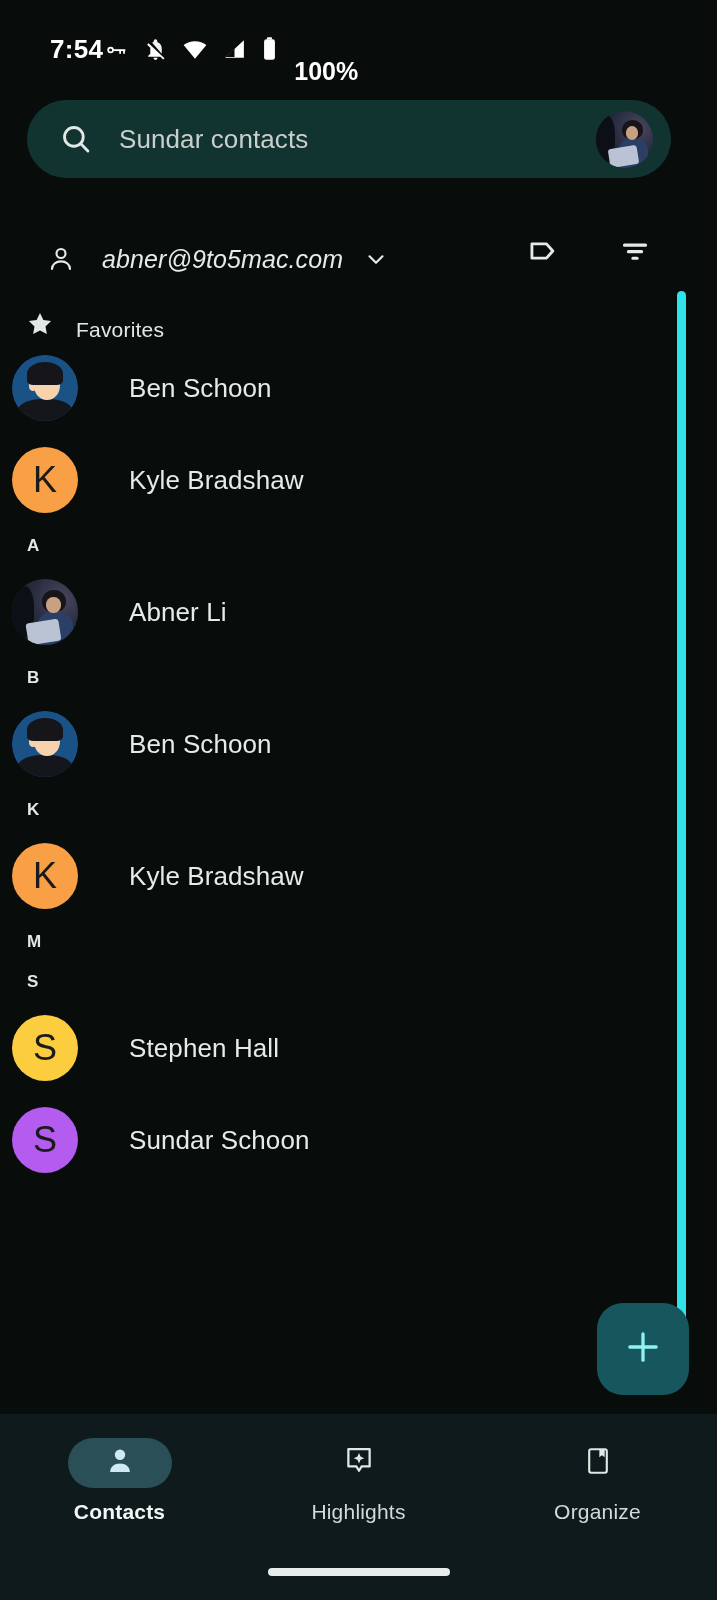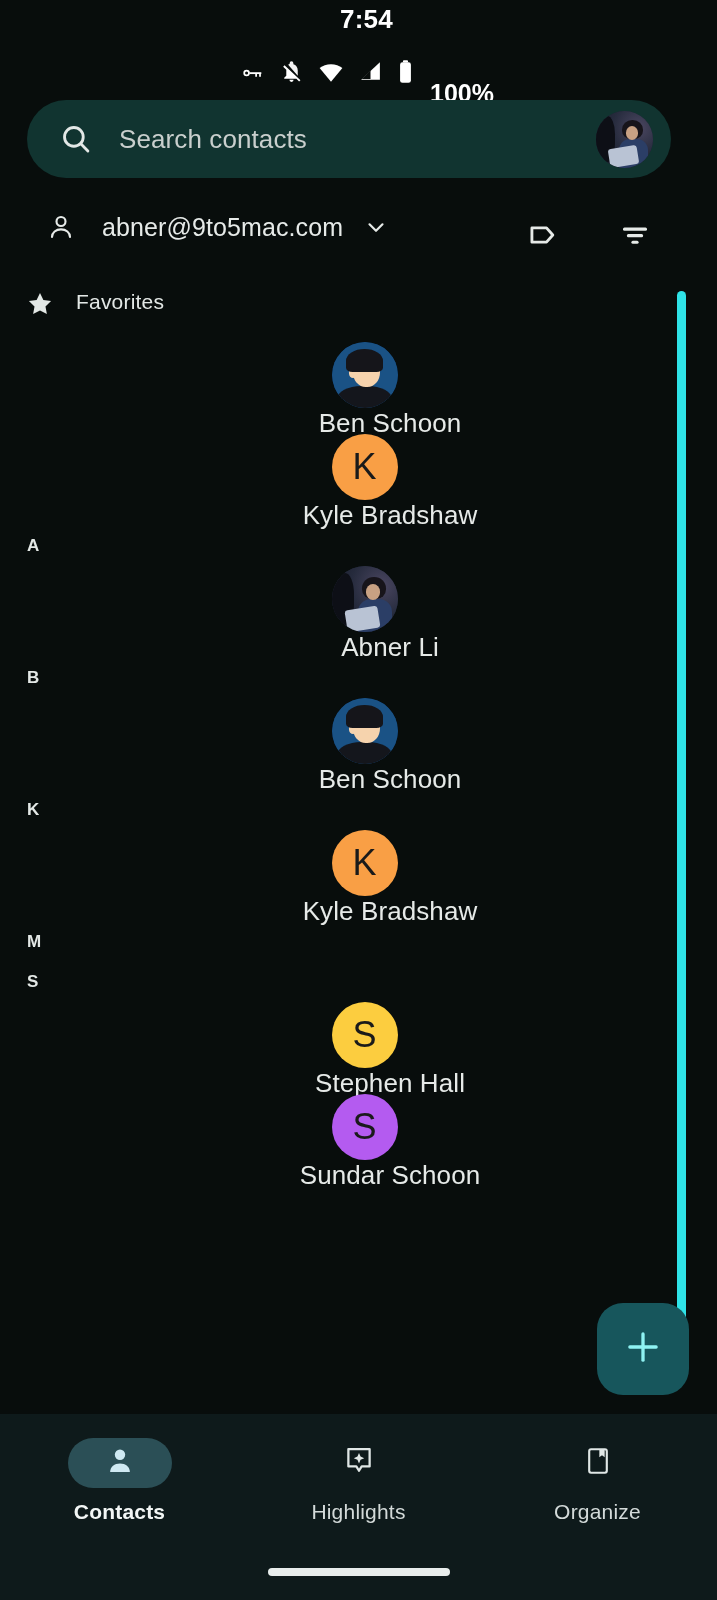--- a/index.html
+++ b/index.html
@@ -12,22 +12,21 @@
   .phone {
     position:relative;
     width:717px; height:1600px;
     background:#080D0C;
   }
 
   
   .statusbar {
     position:absolute; top:0; left:0; right:0; height:86px;
     display:flex; align-items:center; justify-content:flex-start;
-    padding:4px 34px 0 50px;
-    flex-direction:column;
+    padding:12px 34px 0 50px;
   }
   .status-time {
     color:#FFFFFF; font-size:26px; font-weight:600; letter-spacing:.3px;
   }
   .status-icons { display:flex; align-items:center; gap:14px; }
   .status-icons svg { display:block; }
   .battery-pct {
     color:#FFFFFF; font-size:25px; font-weight:600; margin-left:2px;margin-top:44px;
   }
 
@@ -67,54 +66,54 @@
   .av-abner .torso{ position:absolute; left:40%; top:50%; width:52%; height:52%;
       background:#2b3e66; border-radius:38% 38% 0 0; }
   .av-abner .paper{ position:absolute; left:22%; top:64%; width:50%; height:34%;
       background:#b9c3d4; transform:rotate(-9deg); border-radius:3px; }
   .av-abner .dark { position:absolute; left:0; top:10%; width:34%; height:80%;
       background:#0d0f16; border-radius:20% 40% 40% 20%; }
 
   
   .account-row {
     position:absolute; top:212px; left:0; right:0; height:62px;
-    display:flex; align-items:flex-start;
+    display:flex; align-items:flex-end;
     padding:0 31px 0 46px;
+    font-style:italic;
   }
   .account-left { display:flex; align-items:center; gap:0; flex:1 1 auto; }
   .account-person-icon { display:flex; align-items:center; }
   .account-email {
     color:#E6EAE8; font-size:25px; margin-left:26px; letter-spacing:.1px;
   }
   .account-chevron { margin-left:20px; display:flex; align-items:center; }
   .account-actions { display:flex; align-items:center; gap:46px; padding-right:28px;}
   .icon-btn { display:flex; align-items:center; justify-content:center;
               width:46px; height:46px; }
 
   
   .list {
     position:absolute; top:290px; left:0; right:0; bottom:186px;
     overflow:hidden;
   }
   .fav-header {
-    display:flex; align-items:flex-start; height:52px;
+    display:flex; align-items:flex-end; height:52px;
     padding-left:26px;
   }
   .fav-header .lbl {
     color:#E3E8E6; font-size:21px; margin-left:22px; letter-spacing:.2px;
   }
   .section-letter {
     color:#E3E8E6; font-size:17px; font-weight:600;
     padding-left:27px; height:40px; display:flex; align-items:center;
     letter-spacing:.4px;
   }
   .contact-row {
     display:flex; align-items:center; height:92px;
     padding-left:12px;
-    flex-direction:column;
   }
   .avatar {
     width:66px; height:66px; border-radius:50%;
     flex:0 0 auto; overflow:hidden; position:relative;
     display:flex; align-items:center; justify-content:center;
   }
   .avatar .initial {
     font-size:36px; font-weight:400; color:#1A1A1A;
     font-family:"Liberation Sans", sans-serif;
     line-height:1;
@@ -240,21 +239,21 @@
     </div>
   </div>
 
   <div class="searchbar" style="background: rgb(17, 52, 48);">
     <span class="search-icon">
       <svg width="34" height="34" viewBox="0 0 24 24" fill="none" stroke="#E3E8E6" stroke-width="2">
         <circle cx="10.5" cy="10.5" r="6.6"></circle>
         <line x1="15.4" y1="15.4" x2="20.4" y2="20.4" stroke-linecap="round"></line>
       </svg>
     </span>
-    <span class="search-placeholder">Search contacts</span>
+    <span class="search-placeholder">Sundar contacts</span>
     <span class="search-avatar av-abner">
       <span class="bg"></span>
         <span class="dark"></span>
         <span class="torso"></span>
       <span class="hair"></span>
         <span class="face"></span>
         <span class="paper"></span>
     </span>
   </div>
 

